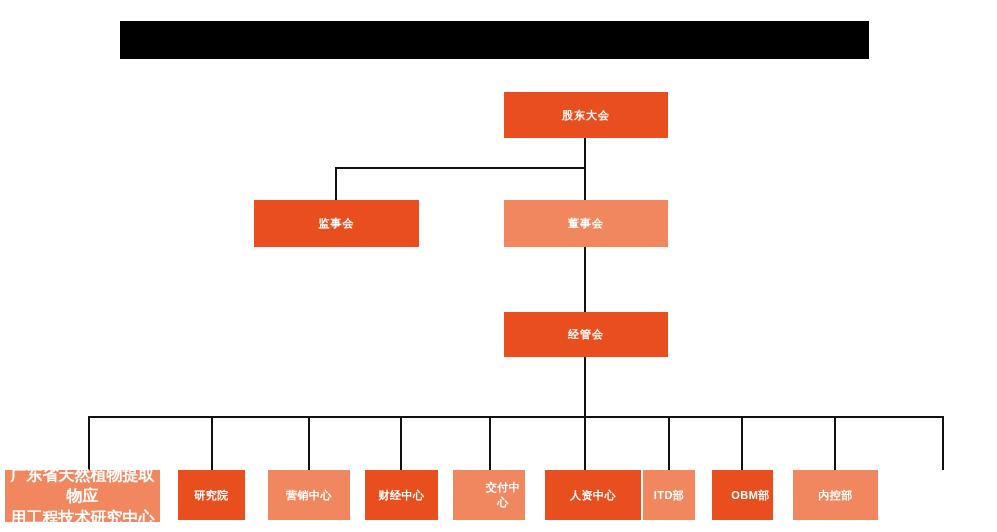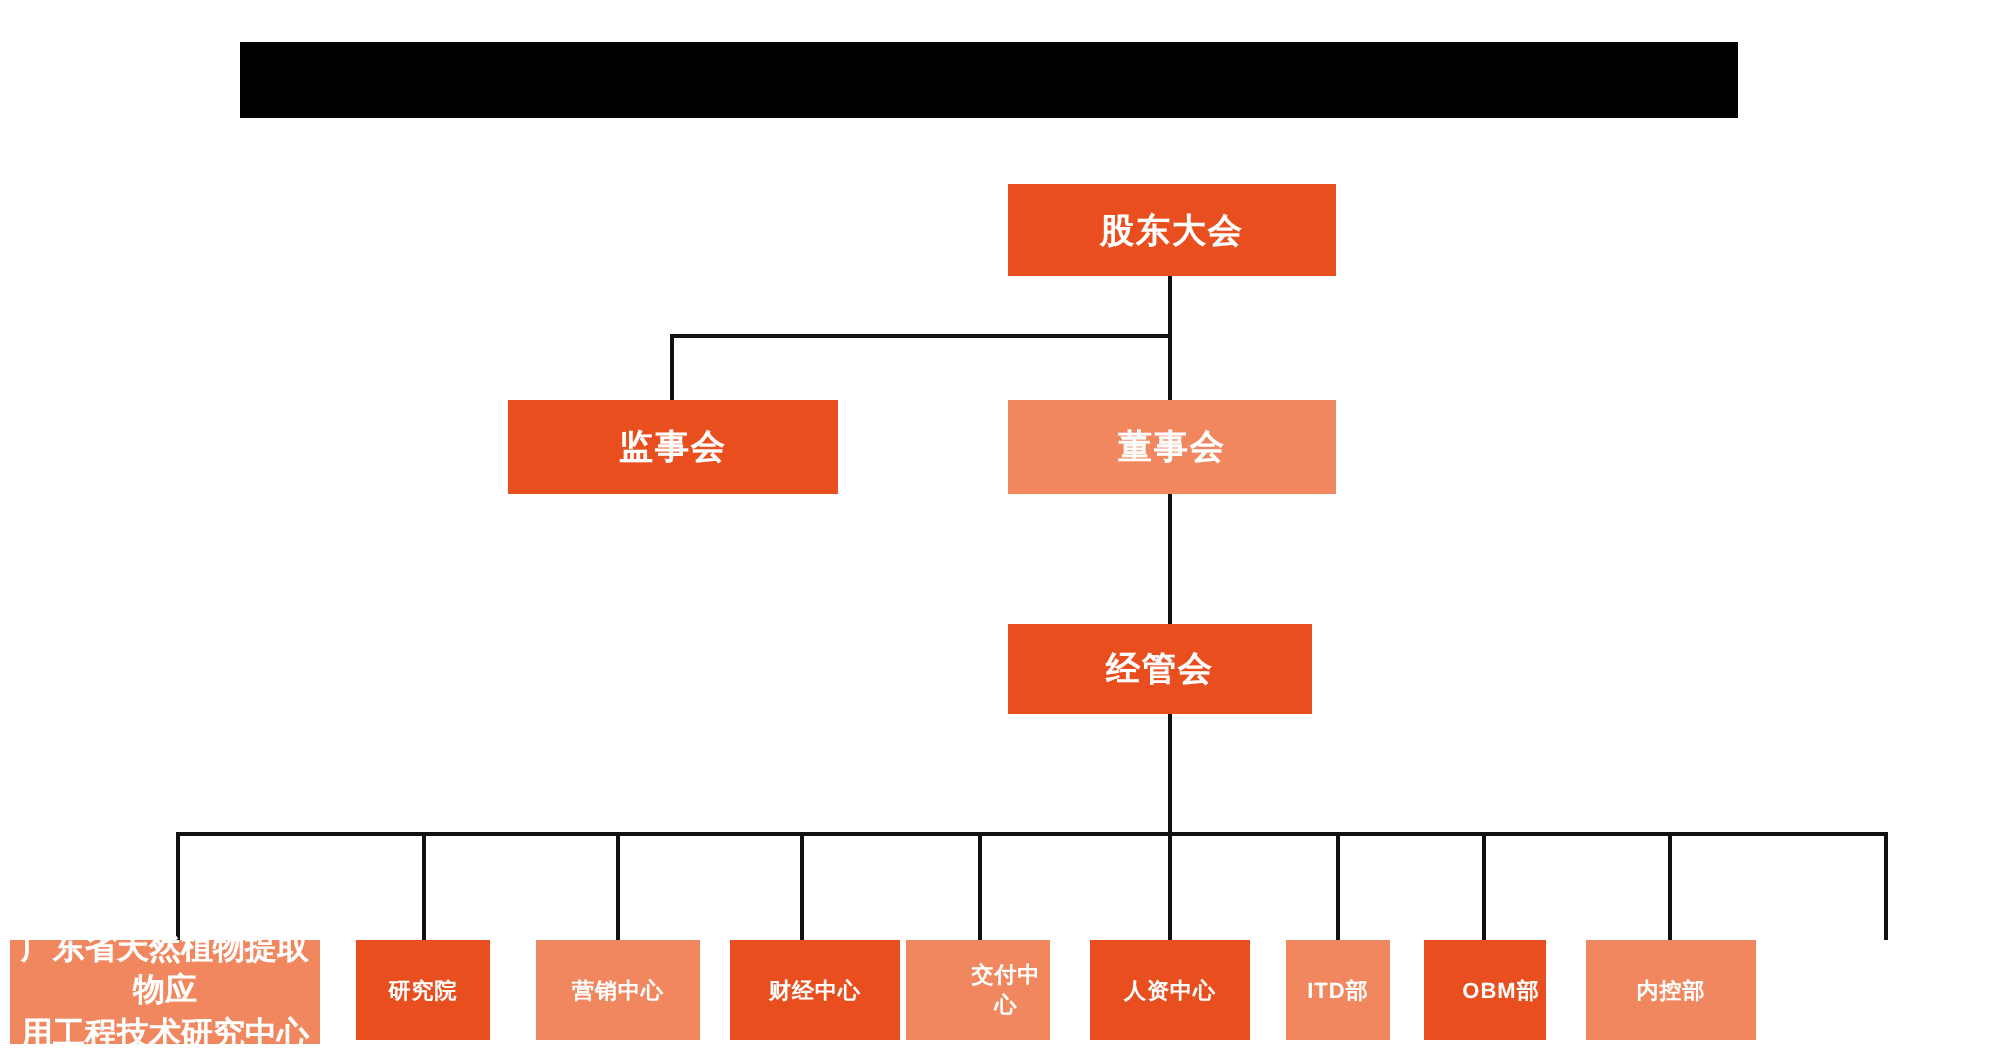--- a/index.html
+++ b/index.html
@@ -15,21 +15,21 @@
     background:var(--redaction,#000000);
   }
   .node{
     position:absolute;
     display:flex;align-items:center;justify-content:center;
     color:#ffffff;font-weight:bold;text-align:center;
     box-sizing:border-box;
   }
   .node.primary{background:var(--primary,#E94E1F);}
   .node.secondary{background:var(--secondary,#F0875F);}
-  .node.lv1{font-size:17px;letter-spacing:1px;}
+  .node.lv1{font-size:11px;letter-spacing:1px;}
   .node.dept{font-size:11px;letter-spacing:0.5px;}
   .node.dept.small{font-size:16px;letter-spacing:0;line-height:1.35;white-space:pre-line;padding:0 2px;}
   .vline,.hline{position:absolute;background:var(--connector,#111111);}
   .vline{width:2px;}
   .hline{height:2px;}
 </style>
 </head>
 <body>
 
 <div class="canvas">
@@ -51,26 +51,26 @@
   <div class="vline" style="left:668px;top:416px;height:54px;"></div>
   <div class="vline" style="left:741px;top:416px;height:54px;"></div>
   <div class="vline" style="left:834px;top:416px;height:54px;"></div>
   <div class="vline" style="left:942px;top:416px;height:54px;"></div>
 
   <div class="node primary lv1" style="left:504px;top:92px;width:164px;height:46px;">股东大会</div>
 
   <div class="node primary lv1" style="left:254px;top:200px;width:165px;height:47px;">监事会</div>
   <div class="node secondary lv1" style="left:504px;top:200px;width:164px;height:47px;">董事会</div>
 
-  <div class="node primary lv1" style="left:504px;top:312px;width:152px;height:45px;">经管会</div>
+  <div class="node primary lv1" style="left:504px;top:312px;width:164px;height:45px;">经管会</div>
 
   <div class="node secondary dept small" style="left:5px;top:470px;width:155px;height:52px;">广东省天然植物提取物应
 用工程技术研究中心</div>
   <div class="node primary dept" style="left:178px;top:470px;width:67px;height:50px;">研究院</div>
   <div class="node secondary dept" style="left:268px;top:470px;width:82px;height:50px;">营销中心</div>
-  <div class="node primary dept" style="left:365px;top:470px;width:85px;height:50px;">财经中心</div>
+  <div class="node primary dept" style="left:365px;top:470px;width:73px;height:50px;">财经中心</div>
   <div class="node secondary dept" style="left:453px;top:470px;width:72px;height:50px;padding-left:28px;">交付中心</div>
-  <div class="node primary dept" style="left:545px;top:470px;width:80px;height:50px;">人资中心</div>
+  <div class="node primary dept" style="left:545px;top:470px;width:96px;height:50px;">人资中心</div>
   <div class="node secondary dept" style="left:643px;top:470px;width:52px;height:50px;">ITD部</div>
   <div class="node primary dept" style="left:712px;top:470px;width:61px;height:50px;padding-left:16px;">OBM部</div>
   <div class="node secondary dept" style="left:793px;top:470px;width:85px;height:50px;">内控部</div>
 
 </div>
 
 </body></html>

